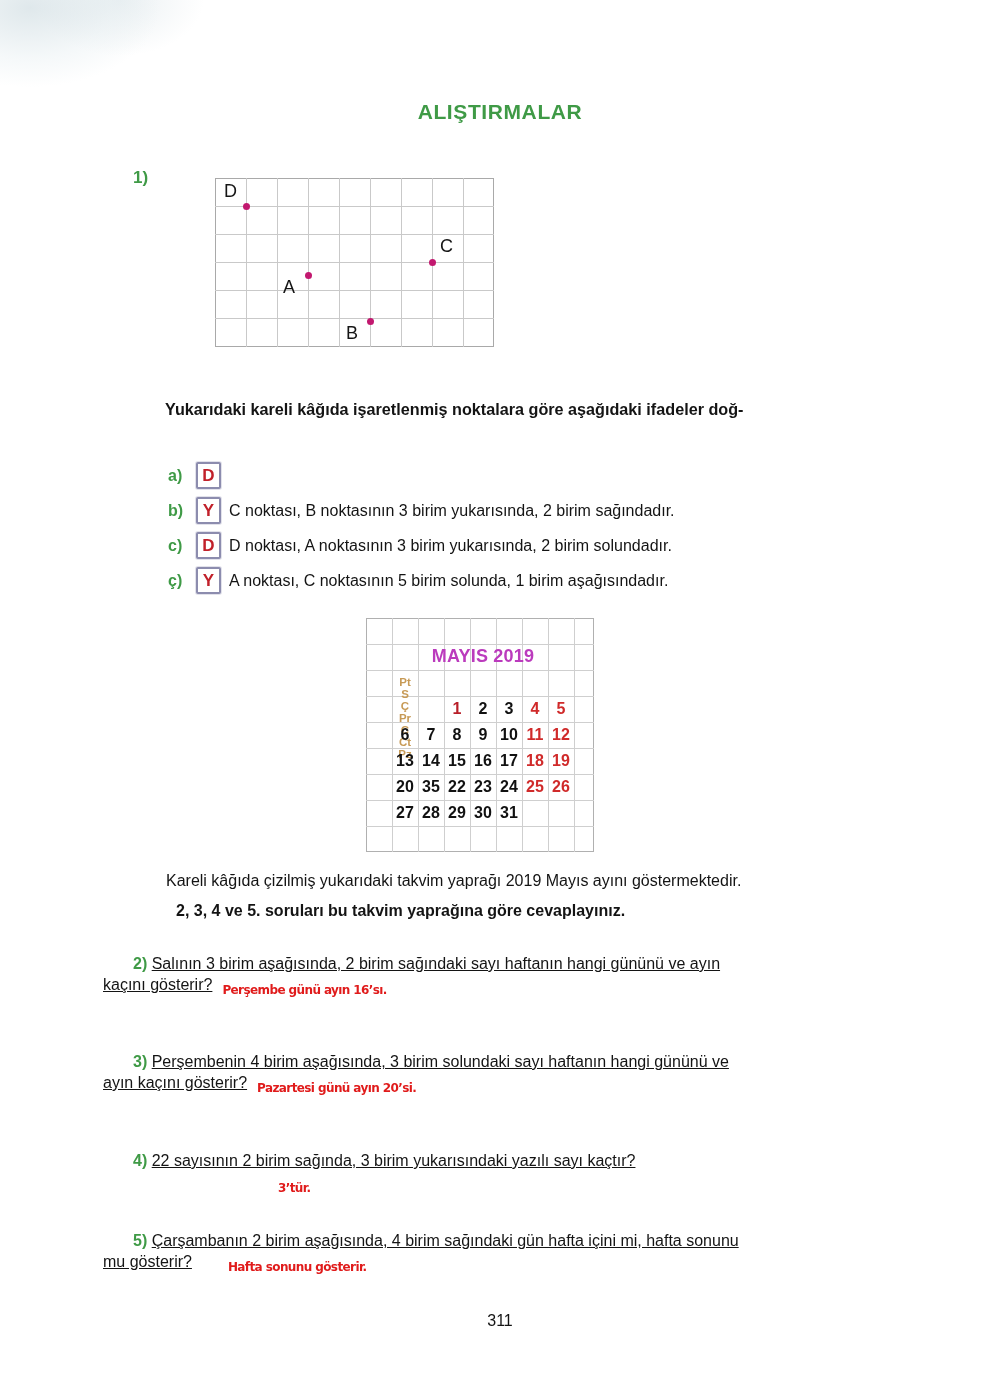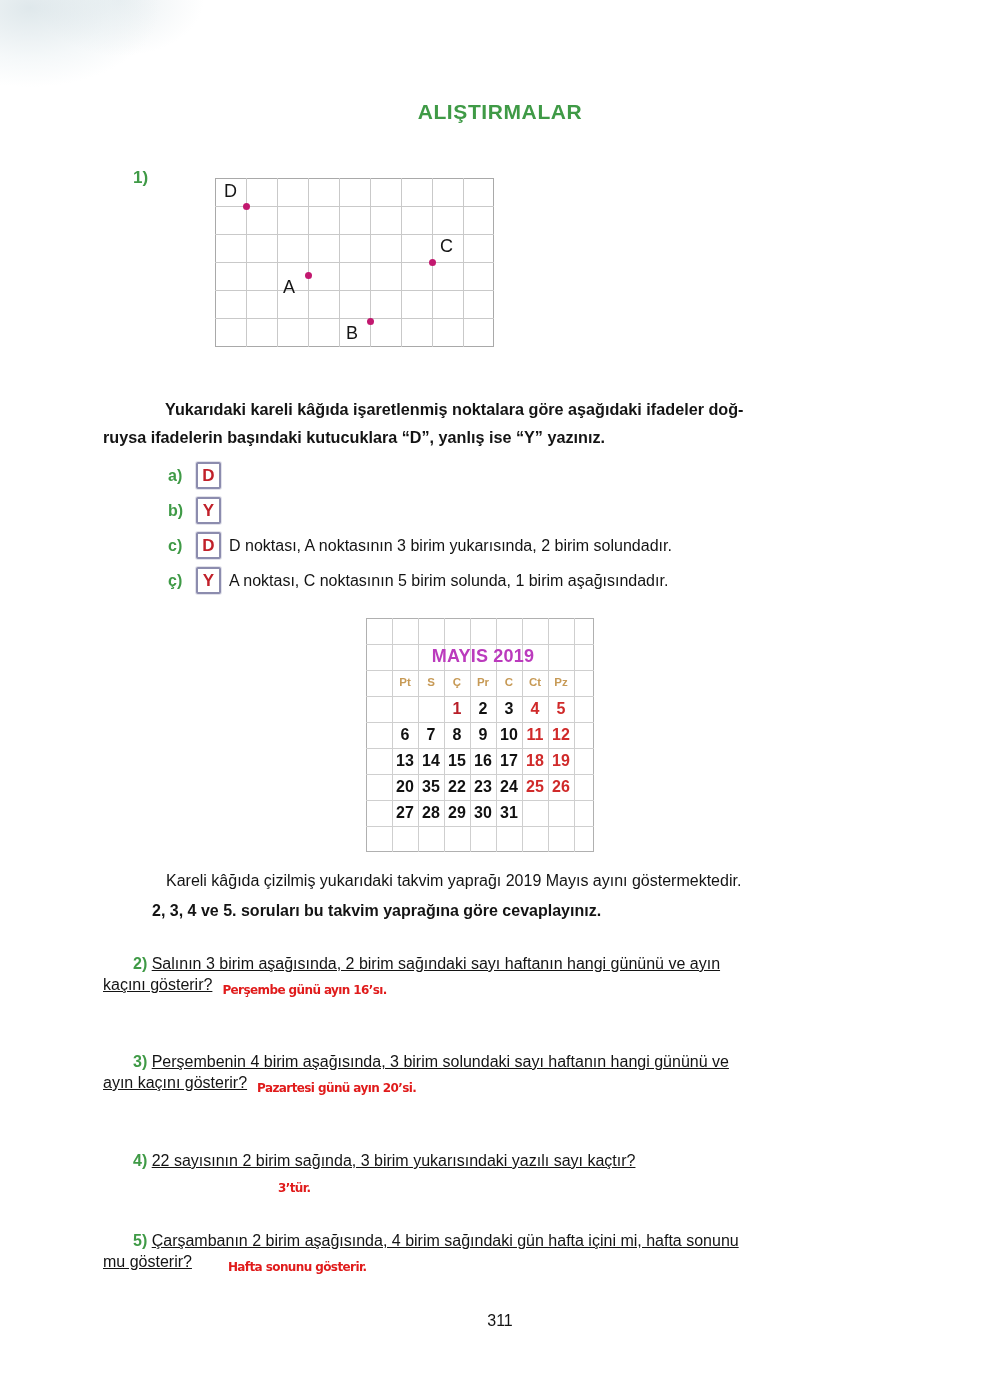--- a/index.html
+++ b/index.html
@@ -148,20 +148,21 @@
     font-weight: bold;
     color: #bb3bbd;
     letter-spacing: 0.2px;
   }
   .cal-hdr {
     position: absolute;
     top: 58px;
     left: 26px;
     width: 182px;
     display: flex;
+    flex-direction: column;
   }
   .cal-hdr span {
     width: 26px;
     text-align: center;
     font-size: 11.5px;
     font-weight: bold;
     color: #c79a56;
   }
   .cal-body {
     position: absolute;
@@ -185,21 +186,21 @@
   
   .cal-cap1 {
     position: absolute;
     left: 166px;
     top: 872px;
     font-size: 16px;
     color: #141414;
   }
   .cal-cap2 {
     position: absolute;
-    left: 152px;
+    left: 176px;
     top: 902px;
     font-size: 16px;
     font-weight: bold;
     color: #141414;
   }
 
   
   .q { position: absolute; }
   .q-num {
     font-size: 16px;
@@ -280,31 +281,31 @@
 
     <div class="pt-dot" style="left:90px; top:94px;"></div>
     <div class="pt-label" style="left:68px; top:99px;">A</div>
 
     <div class="pt-dot" style="left:152px; top:140px;"></div>
     <div class="pt-label" style="left:131px; top:145px;">B</div>
   </div>
 
   <div class="intro">
     <span class="indent"></span><span>Yukarıdaki kareli kâğıda işaretlenmiş noktalara göre aşağıdaki ifadeler doğ-</span><br>
-    <span>ruysa ifadelerin başındaki kutucuklara “D”, yanlış ise “Y” yazınız.</span>
   </div>
 
   <div class="tf-list">
     <div class="tf-row">
       <span class="tf-letter">a)</span>
       <span class="tf-box">D</span>
     </div>
     <div class="tf-row">
       <span class="tf-letter">b)</span>
       <span class="tf-box">Y</span>
+      <span class="tf-text">C noktası, B noktasının 3 birim yukarısında, 2 birim sağındadır.</span>
     </div>
     <div class="tf-row">
       <span class="tf-letter">c)</span>
       <span class="tf-box">D</span>
       <span class="tf-text">D noktası, A noktasının 3 birim yukarısında, 2 birim solundadır.</span>
     </div>
     <div class="tf-row">
       <span class="tf-letter">ç)</span>
       <span class="tf-box">Y</span>
       <span class="tf-text">A noktası, C noktasının 5 birim solunda, 1 birim aşağısındadır.</span>

